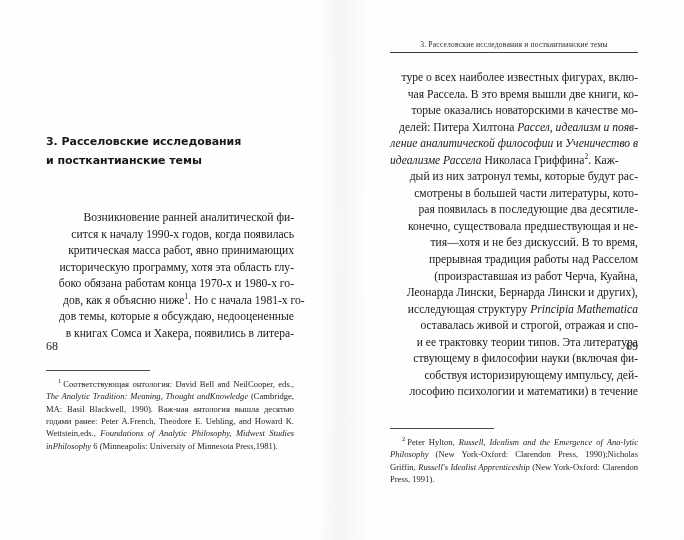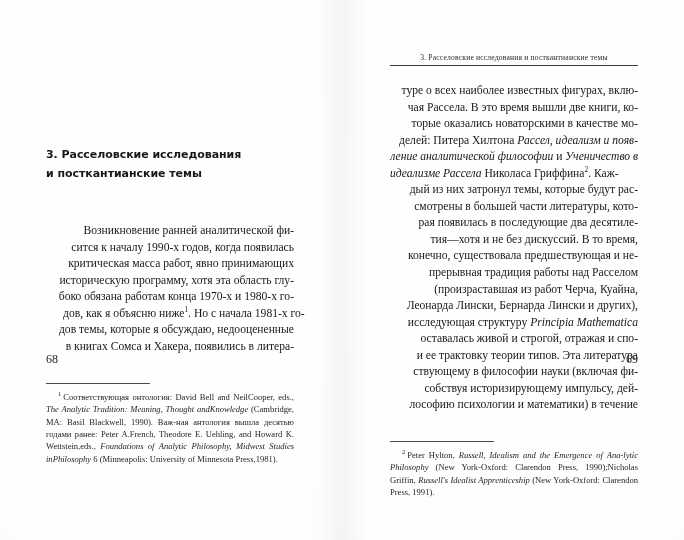--- a/index.html
+++ b/index.html
@@ -45,21 +45,21 @@
     content: "";
     position: absolute;
     top: 0; left: 0; bottom: 0;
     width: 26px;
     background: linear-gradient(to left, rgba(0,0,0,0) 0%, rgba(0,0,0,0.035) 100%);
     pointer-events: none;
   }
 
   .text-col {
     position: absolute;
-    top: 17px;
+    top: 4px;
     width: 248px;
     height: 388px;
   }
   .page-left .text-col { left: 46px; }
   .page-right .text-col { left: 48px; }
 
   
   .running-head {
     position: absolute;
     top: 36px;
@@ -268,24 +268,24 @@
           <span class="ln just">
               <span>дый из них затронул темы, которые будут рас-</span>
             </span>
           <span class="ln just">
               <span>смотрены в большей части литературы, кото-</span>
             </span>
           <span class="ln just">
               <span>рая появилась в последующие два десятиле-</span>
             </span>
           <span class="ln just">
+              <span>конечно, существовала предшествующая и не-</span>
+            </span>
+          <span class="ln just">
               <span>тия—хотя и не без дискуссий. В то время,</span>
-            </span>
-          <span class="ln just">
-              <span>конечно, существовала предшествующая и не-</span>
             </span>
           <span class="ln just">
               <span>прерывная традиция работы над Расселом</span>
             </span>
           <span class="ln just">
               <span>(произраставшая из работ Черча, Куайна,</span>
             </span>
           <span class="ln just">
               <span>Леонарда Лински, Бернарда Лински и других),</span>
             </span>

